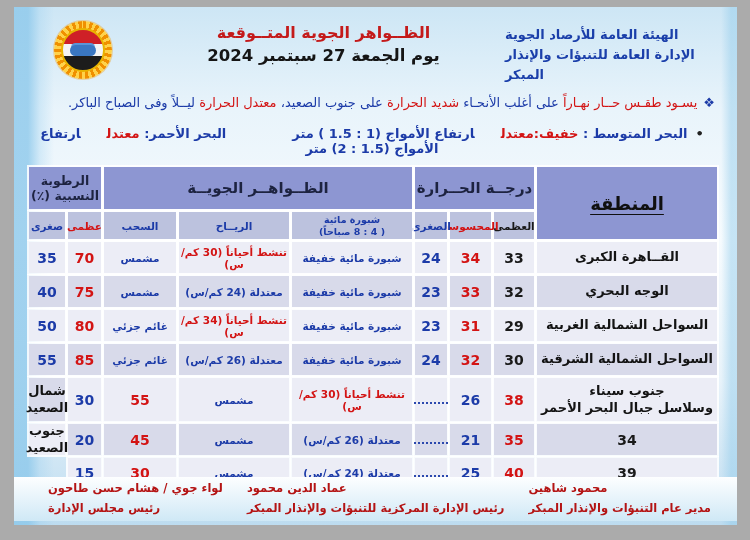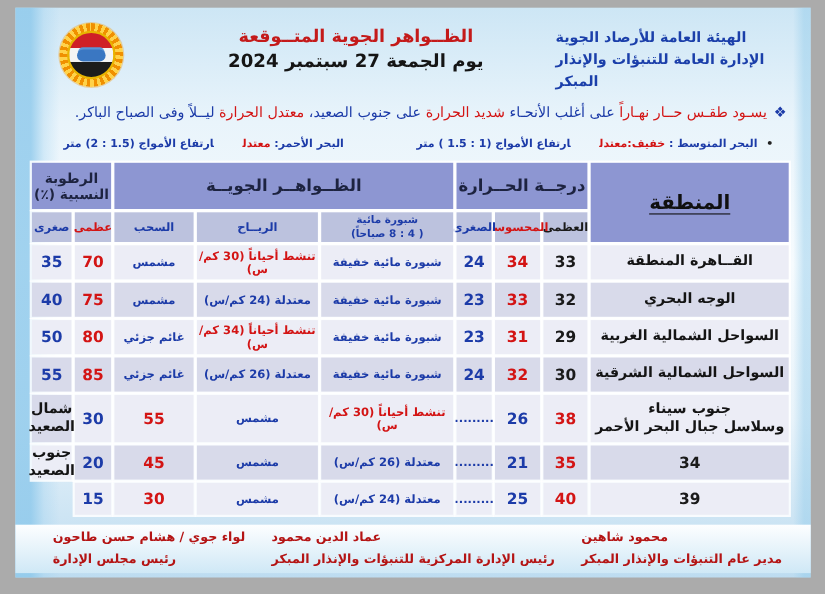--- a/index.html
+++ b/index.html
@@ -26,21 +26,21 @@
   .logo{position:relative;width:58px;height:58px;}
   .sun{position:absolute;inset:0;border-radius:50%;
        background:repeating-conic-gradient(#f09000 0 7deg,#ffd24a 7deg 14deg);
        box-shadow:0 0 0 1px rgba(240,150,0,.35);}
   .flagring{position:absolute;inset:7px;border-radius:50%;border:2px solid #e8b400;
        background:linear-gradient(180deg,#cf2027 0 34%,#f4f4f4 34% 66%,#1c1c1c 66% 100%);
        display:flex;align-items:center;justify-content:center;}
   .cloud{width:26px;height:11px;background:#3a77c2;border-radius:7px;box-shadow:0 -3px 0 -1px #5b94d6;}
   
   .note{margin:9px 22px 0 14px;font-size:13px;font-weight:normal;line-height:1.45;}
-  .sea{margin:13px 34px 0 10px;font-size:10px;font-weight:bold;}
+  .sea{margin:13px 17px 0 10px;font-size:13px;font-weight:bold;text-align:center;}
   .red{color:#d31414;}
   .blue{color:#1c3ba8;}
   .black{color:#1a1a1a;}
   .bullet{color:#1c3ba8;margin-left:6px;}
   .seabullet{color:#222;margin-left:8px;}
   
   .wtable{
     margin:11px 20px 0 2px;direction:rtl;
     display:grid;gap:3px;background:transparent;
     grid-template-columns:180px 40px 41px 32px 120px 110px 72px 33px 36px;
@@ -108,21 +108,21 @@
 النسبية (٪)</div>
       <div class="c sub black">العظمى</div>
       <div class="c sub red">المحسوسة</div>
       <div class="c sub blue">الصغرى</div>
       <div class="c sub blue small">شبورة مائية
 ( 4 : 8 صباحاً)</div>
       <div class="c sub blue">الريــاح</div>
       <div class="c sub blue">السحب</div>
       <div class="c sub red">عظمى</div>
       <div class="c sub blue">صغرى</div>
-      <div class="c regcell odd">القــاهرة المنطقة</div>
+      <div class="c regcell odd">القــاهرة الكبرى</div>
       <div class="c num black odd">33</div>
       <div class="c num red odd">34</div>
       <div class="c num blue odd">24</div>
       <div class="c txt blue odd">شبورة مائية خفيفة</div>
       <div class="c txt red odd">تنشط أحياناً (30 كم/س)</div>
       <div class="c txt blue odd">مشمس</div>
       <div class="c num red odd">70</div>
       <div class="c num blue odd">35</div>
       <div class="c regcell even">الوجه البحري</div>
       <div class="c num black even">32</div>

